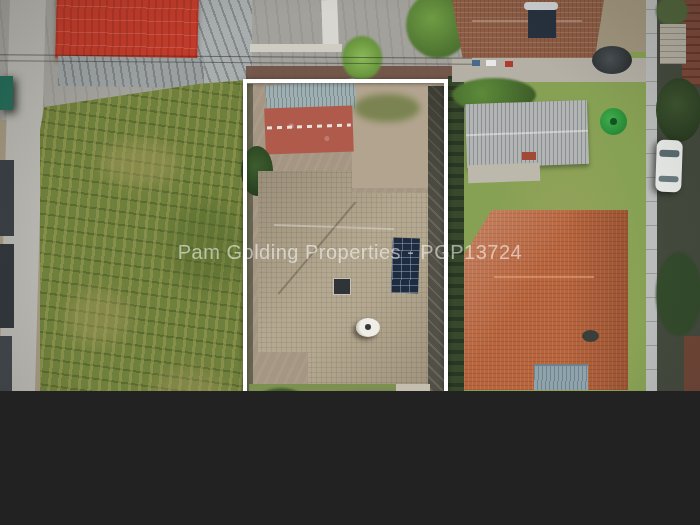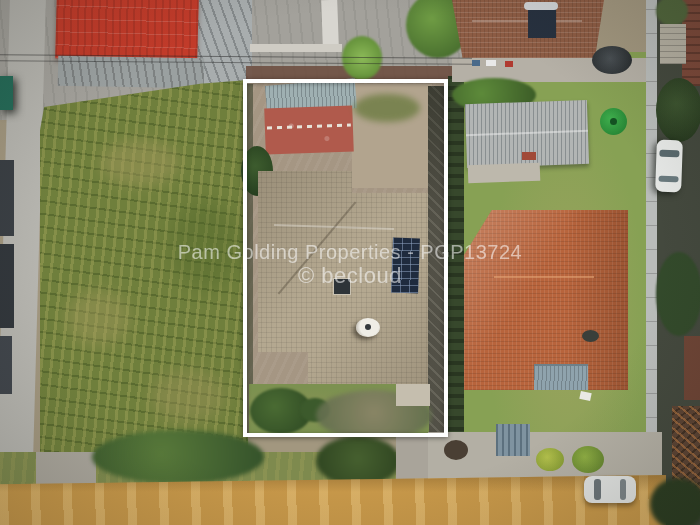--- a/index.html
+++ b/index.html
@@ -1,16 +1,16 @@
 <!DOCTYPE html>
 <html><head>
 <meta charset="utf-8">
 <style>
   html,body{margin:0;padding:0;background:#222;}
-  #scene{position:relative;width:700px;height:525px;overflow:hidden;
+  #scene{position:relative;width:700px;height:391px;overflow:hidden;
          background:#a2977f;font-family:"Liberation Sans",sans-serif;}
   .r{position:absolute;}
   .blob{position:absolute;border-radius:50%;}
   
   .asphalt{background:
      repeating-linear-gradient(84deg, rgba(0,0,0,.06) 0 2px, transparent 2px 11px),
      #a3a19b;}
   .cropfield{background:
      repeating-linear-gradient(96deg, rgba(170,170,95,.38) 0 3px, transparent 3px 10px),
      repeating-linear-gradient(8deg, rgba(35,55,15,.28) 0 2px, transparent 2px 13px),
@@ -178,14 +178,13 @@
   </div>
 
   <div class="r" style="left:0;top:56px;width:472px;height:1px;background:rgba(35,35,35,.5);transform:rotate(.4deg);"></div>
   <div class="r" style="left:0;top:62px;width:472px;height:1px;background:rgba(35,35,35,.45);transform:rotate(.4deg);"></div>
 
   <div class="r" style="left:0;top:0;width:700px;height:525px;background:radial-gradient(ellipse at 50% 48%, transparent 62%, rgba(20,20,15,.18));"></div>
 
   <div class="r" style="left:243px;top:79px;width:197px;height:350px;border:4px solid #ffffff;box-shadow:0 1px 5px rgba(0,0,0,.45), inset 0 1px 4px rgba(0,0,0,.35);z-index:50;"></div>
 
   <div class="watermark" style="top:241px;font-size:20px;">Pam Golding Properties - PGP13724</div>
-  <div class="watermark" style="top:263px;font-size:22px;">© becloud</div>
 </div>
 
 </body></html>

